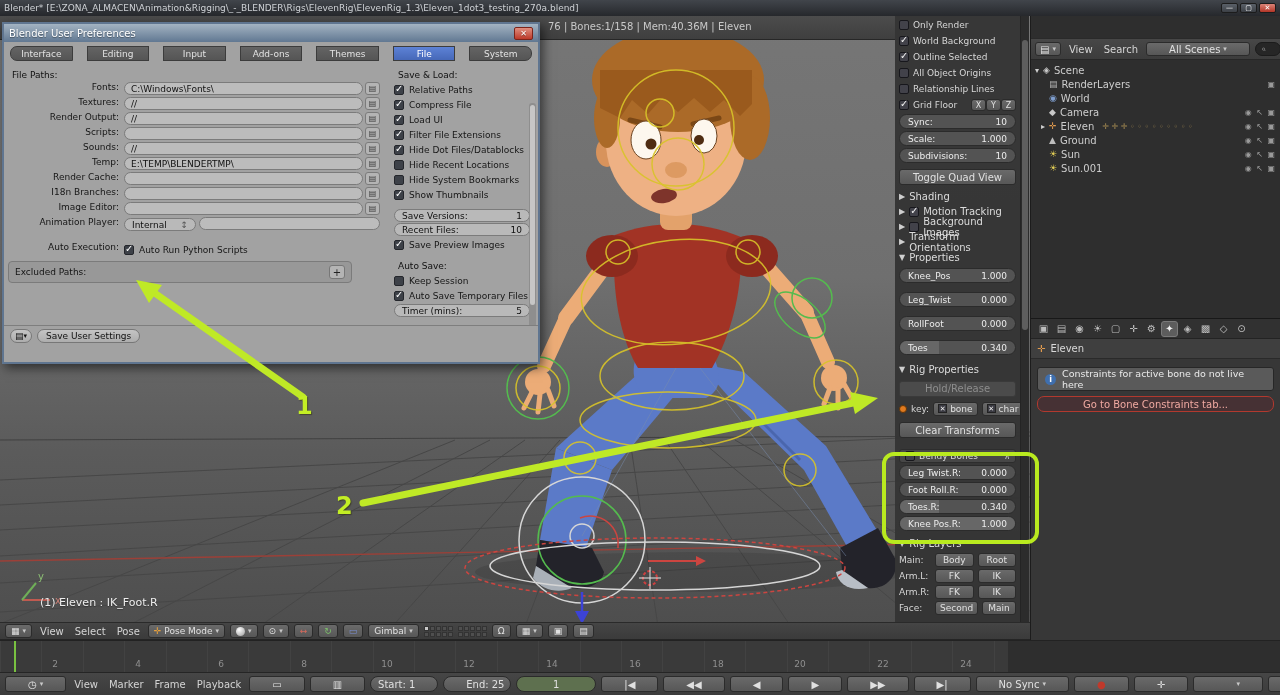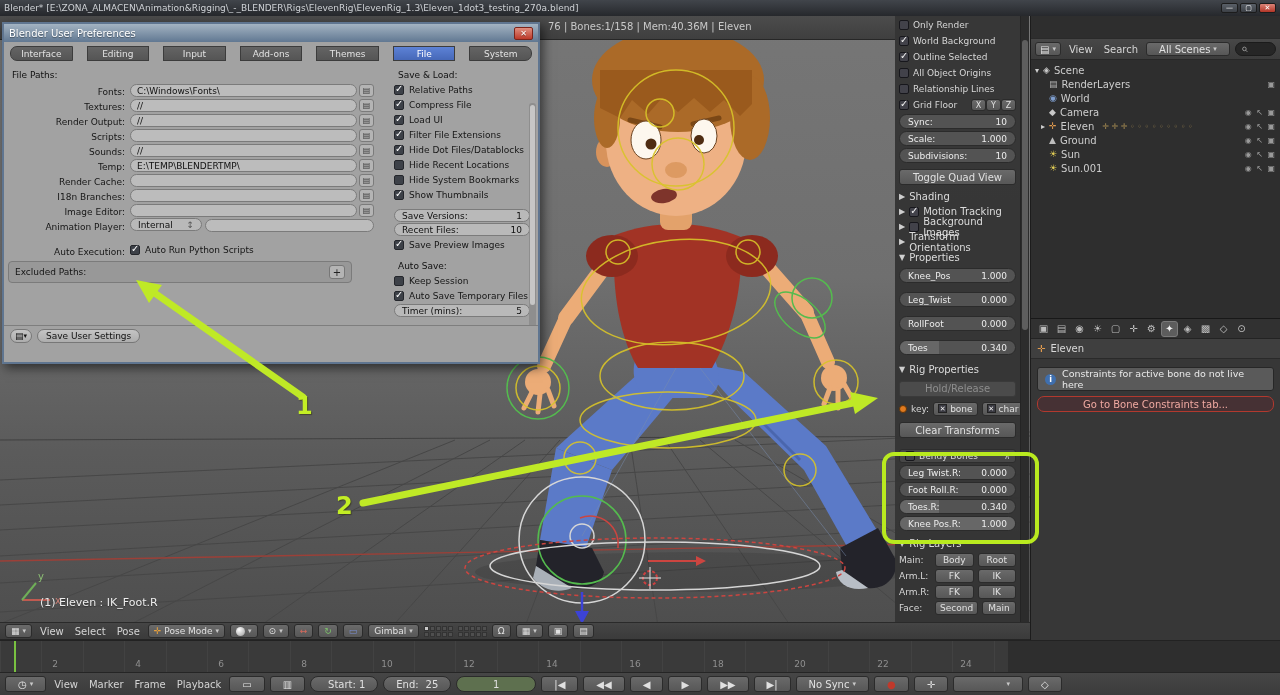--- a/index.html
+++ b/index.html
@@ -2,21 +2,21 @@
 <html><head>
 <meta charset="utf-8">
 <style>
 *{margin:0;padding:0;box-sizing:border-box}
 html,body{width:1280px;height:695px;background:#2a2a2a;font-family:"DejaVu Sans",sans-serif}
 #stage{position:relative;width:1280px;height:695px;overflow:hidden;font-family:"DejaVu Sans",sans-serif}
 .abs{position:absolute}
 .row{display:flex;align-items:center}
 
 
-.bbtn{display:inline-flex;align-items:center;justify-content:center;gap:3px;background:linear-gradient(#6a6a6a,#575757);border:1px solid #2b2b2b;border-radius:3px;color:#e0e0e0;font-size:10px;height:16px;padding:0 12px;white-space:nowrap;flex:none}
+.bbtn{display:inline-flex;align-items:center;justify-content:center;gap:3px;background:linear-gradient(#6a6a6a,#575757);border:1px solid #2b2b2b;border-radius:3px;color:#e0e0e0;font-size:10px;height:16px;padding:0 22px;white-space:nowrap;flex:none}
 .bbtn.pill{border-radius:9px}
 .bbtn.sm{height:14px;padding:0 4px;font-size:9px}
 .bbtn.dis{background:#4b4b4b;color:#8d8d8d;border-color:#3a3a3a}
 .slider{position:relative;overflow:hidden;display:flex;align-items:center;justify-content:space-between;background:#535353;border:1px solid #2b2b2b;border-radius:9px;height:15px;color:#ececec;font-size:9px;padding:0 8px}
 .slider .fill{position:absolute;left:0;top:0;bottom:0;background:#676767}
 .slider span{position:relative}
 .chk{width:10px;height:10px;flex:none;background:#42424a;border:1px solid #17171c;border-radius:2px;position:relative;display:inline-block}
 .chk.on::after{content:"✓";position:absolute;left:0;top:-3px;font-size:10px;font-weight:bold;color:#f2f2f2}
 .menu{color:#d4d4d4;font-size:10px;padding:0 3px;flex:none}
 .caret{font-size:7px;color:#c9c9c9}
@@ -87,21 +87,21 @@
 
 #prefs{left:2px;top:22px;width:538px;height:342px;background:#a2a2a2;border:2px solid #5f7590;box-shadow:3px 4px 10px rgba(0,0,0,.55);z-index:60}
 #prefs .ptitle{height:18px;background:linear-gradient(#a3b3c2,#617892);display:flex;align-items:center;padding:0 5px;color:#fff;font-size:10px;text-shadow:0 1px 1px rgba(0,0,0,.4)}
 .pclose{margin-left:auto;width:19px;height:13px;background:linear-gradient(#e08d7e,#bd3a2a);border:1px solid #7c241a;border-radius:2px;color:#fff;font-size:8px;display:flex;align-items:center;justify-content:center}
 .ptabs{display:flex;gap:14px;margin:4px 6px 2px}
 .ptab{flex:1;height:15px;background:linear-gradient(#646464,#555);color:#e2e2e2;font-size:9px;display:flex;align-items:center;justify-content:center;border:1px solid #3c3c3c}
 .ptab:first-child{border-radius:7px 0 0 7px}
 .ptab:last-child{border-radius:0 7px 7px 0}
 .ptab.active{background:linear-gradient(#5d82d6,#4668b8);color:#fff}
 #pbody{position:relative;height:282px;overflow:hidden}
-.prow{display:flex;align-items:flex-end;height:15px;padding:0 16px}
+.prow{display:flex;align-items:flex-start;height:15px;padding:0 10px}
 .plabel{width:110px;text-align:right;padding-right:5px;font-size:9px;color:#161616;flex:none;white-space:nowrap}
 .pfield{flex:1;height:13px;background:#bcbcbc;border:1px solid #7b7b7b;border-radius:7px;font-size:9px;color:#101010;padding:0 6px;min-width:0;font-family:"DejaVu Sans",sans-serif}
 .pico{width:15px;height:13px;margin-left:2px;background:#b4b4b4;border:1px solid #7b7b7b;border-radius:3px;font-size:8px;color:#333;display:flex;align-items:center;justify-content:center;flex:none}
 .pchk{width:10px;height:10px;background:#3d4148;border:1px solid #24262b;border-radius:2px;position:relative;flex:none}
 .pchk.on::after{content:"✓";position:absolute;left:0;top:-3px;font-size:10px;color:#fff;font-weight:bold}
 .psec{font-size:9px;color:#101010;padding:0 4px;height:15px;display:flex;align-items:center}
 .pcheckrow{display:flex;align-items:center;gap:5px;height:15px;font-size:9px;color:#161616}
 .pstep{display:flex;align-items:center;justify-content:space-between;background:#b9b9b9;border:1px solid #7b7b7b;border-radius:8px;height:13px;font-size:9px;color:#101010;padding:0 7px;margin:1px 0}
 #pfoot{position:absolute;left:0;bottom:0;width:100%;height:20px;background:#a2a2a2;border-top:1px solid #7e7e7e;display:flex;align-items:center;gap:5px;padding:0 6px}
 .pbtn{background:linear-gradient(#c4c4c4,#adadad);border:1px solid #777;border-radius:8px;height:14px;display:flex;align-items:center;justify-content:center;font-size:9px;color:#111;padding:0 8px}

